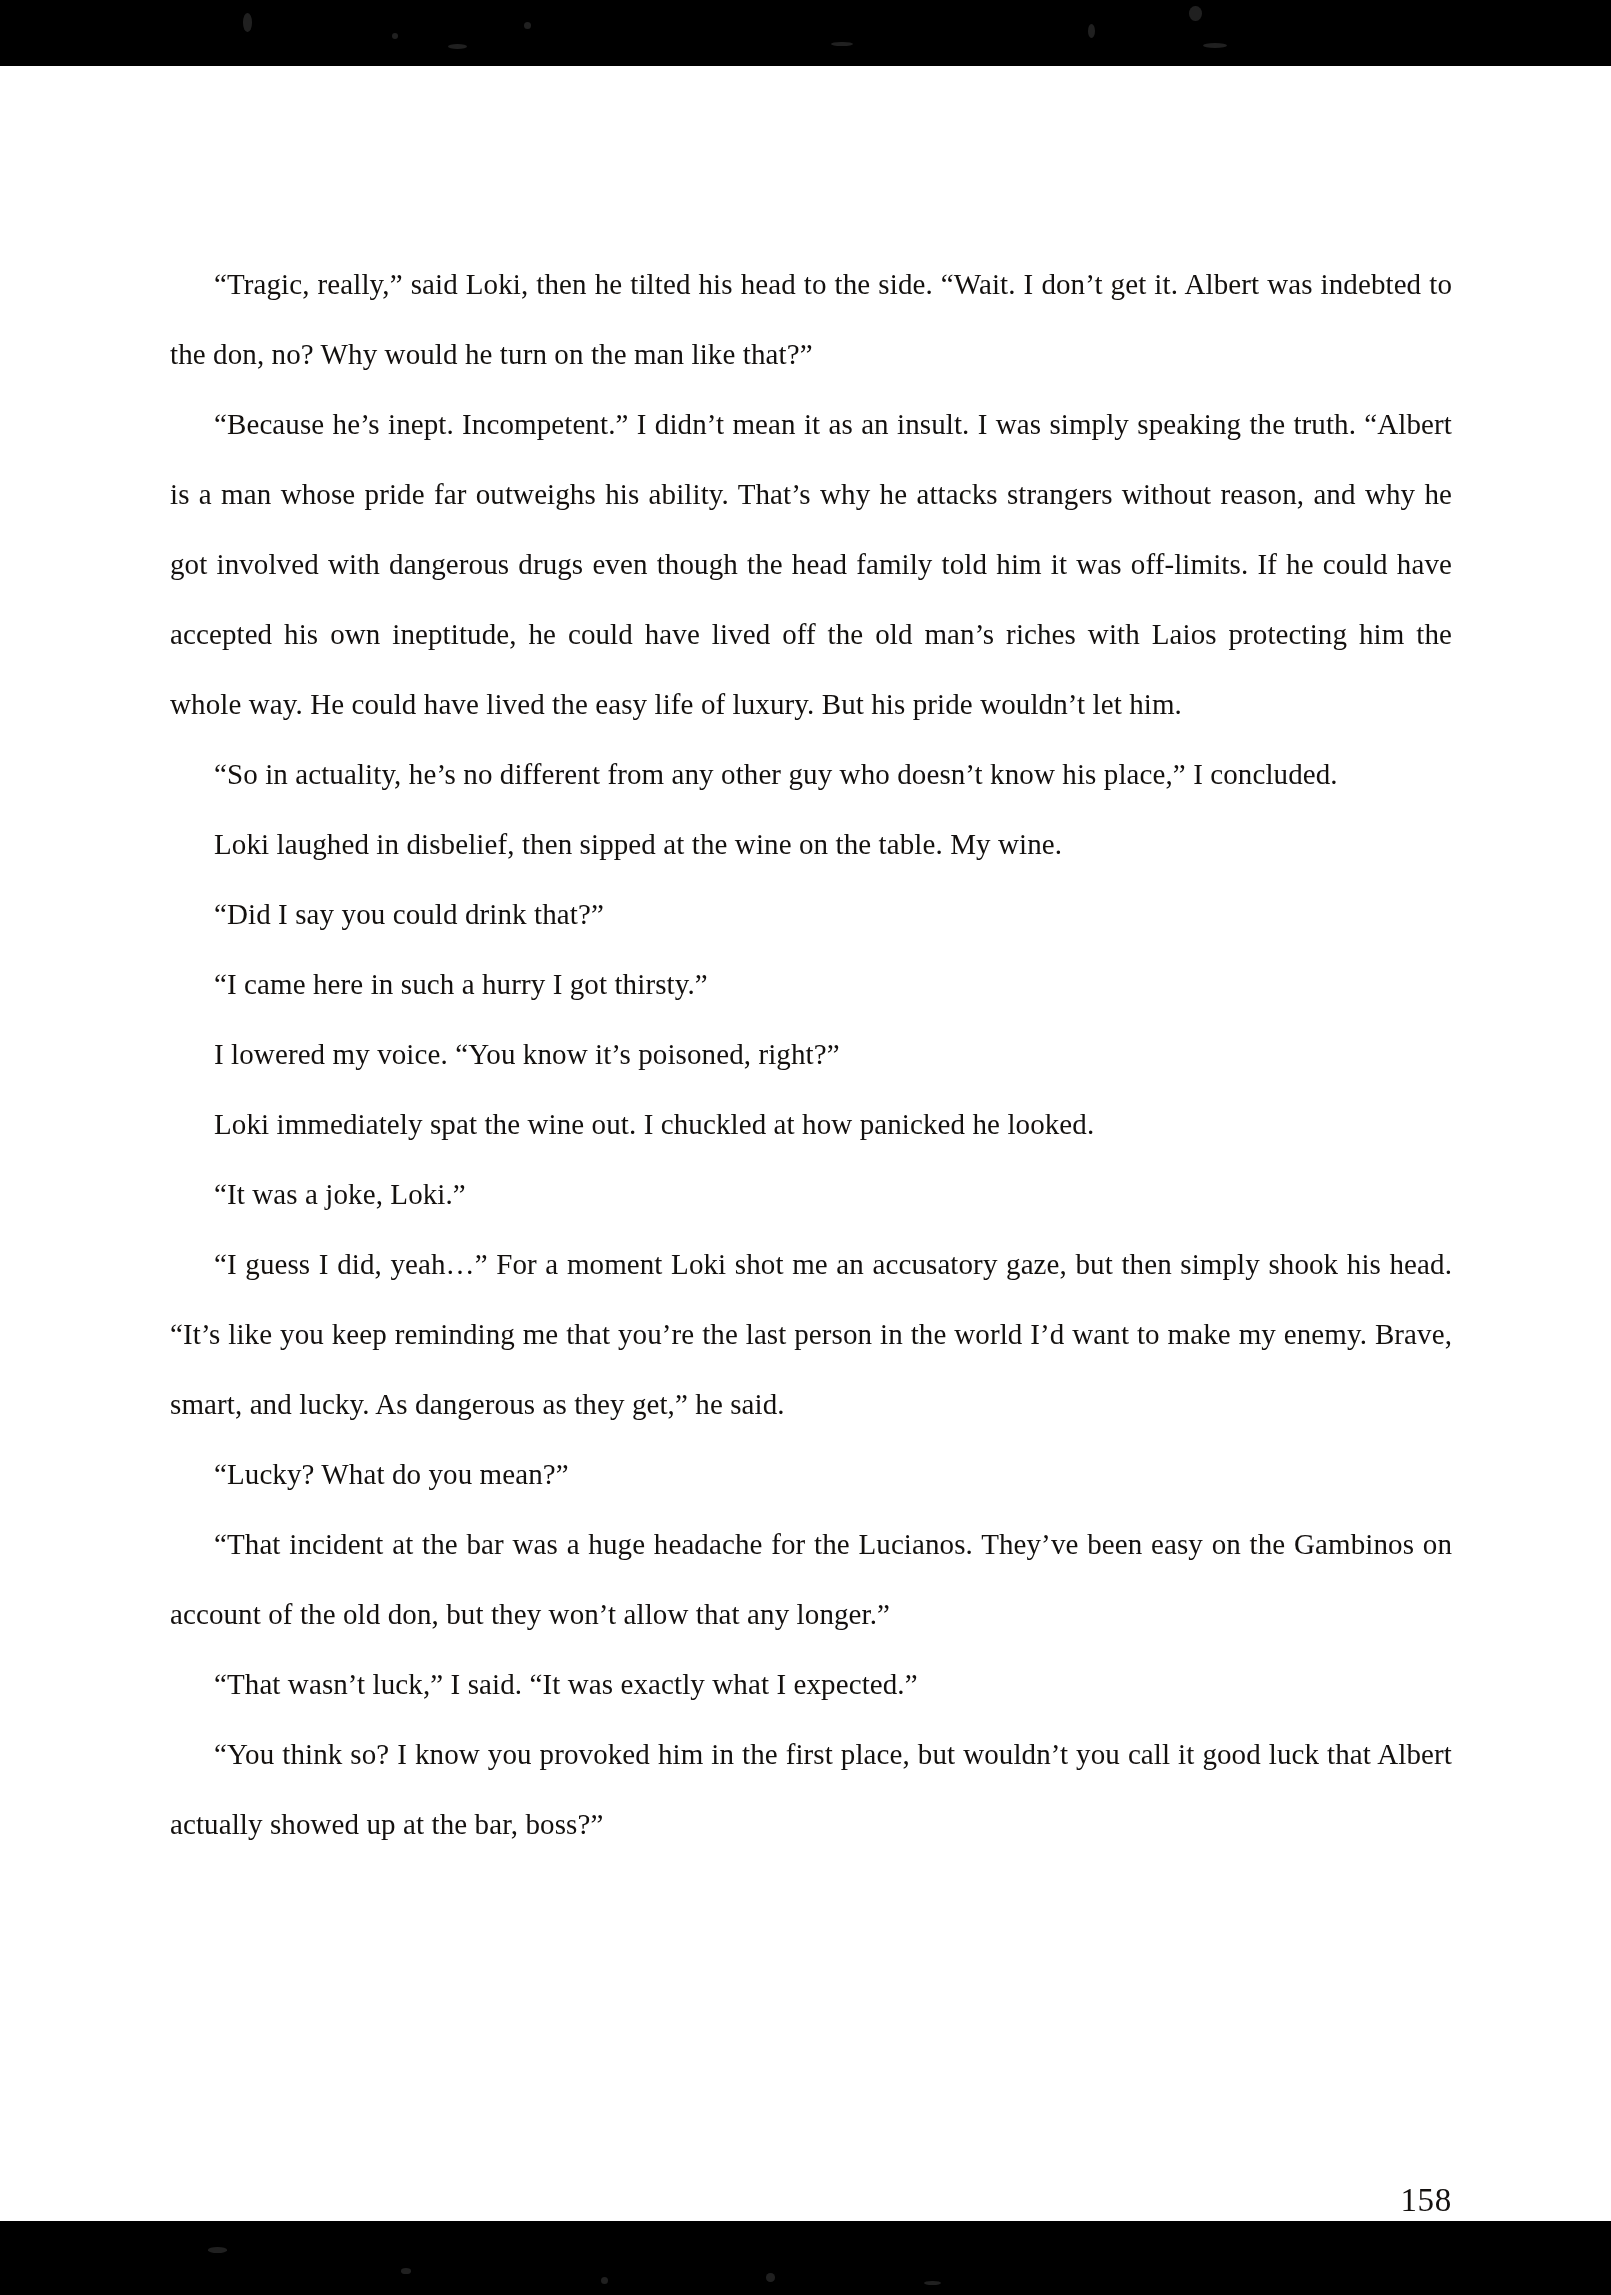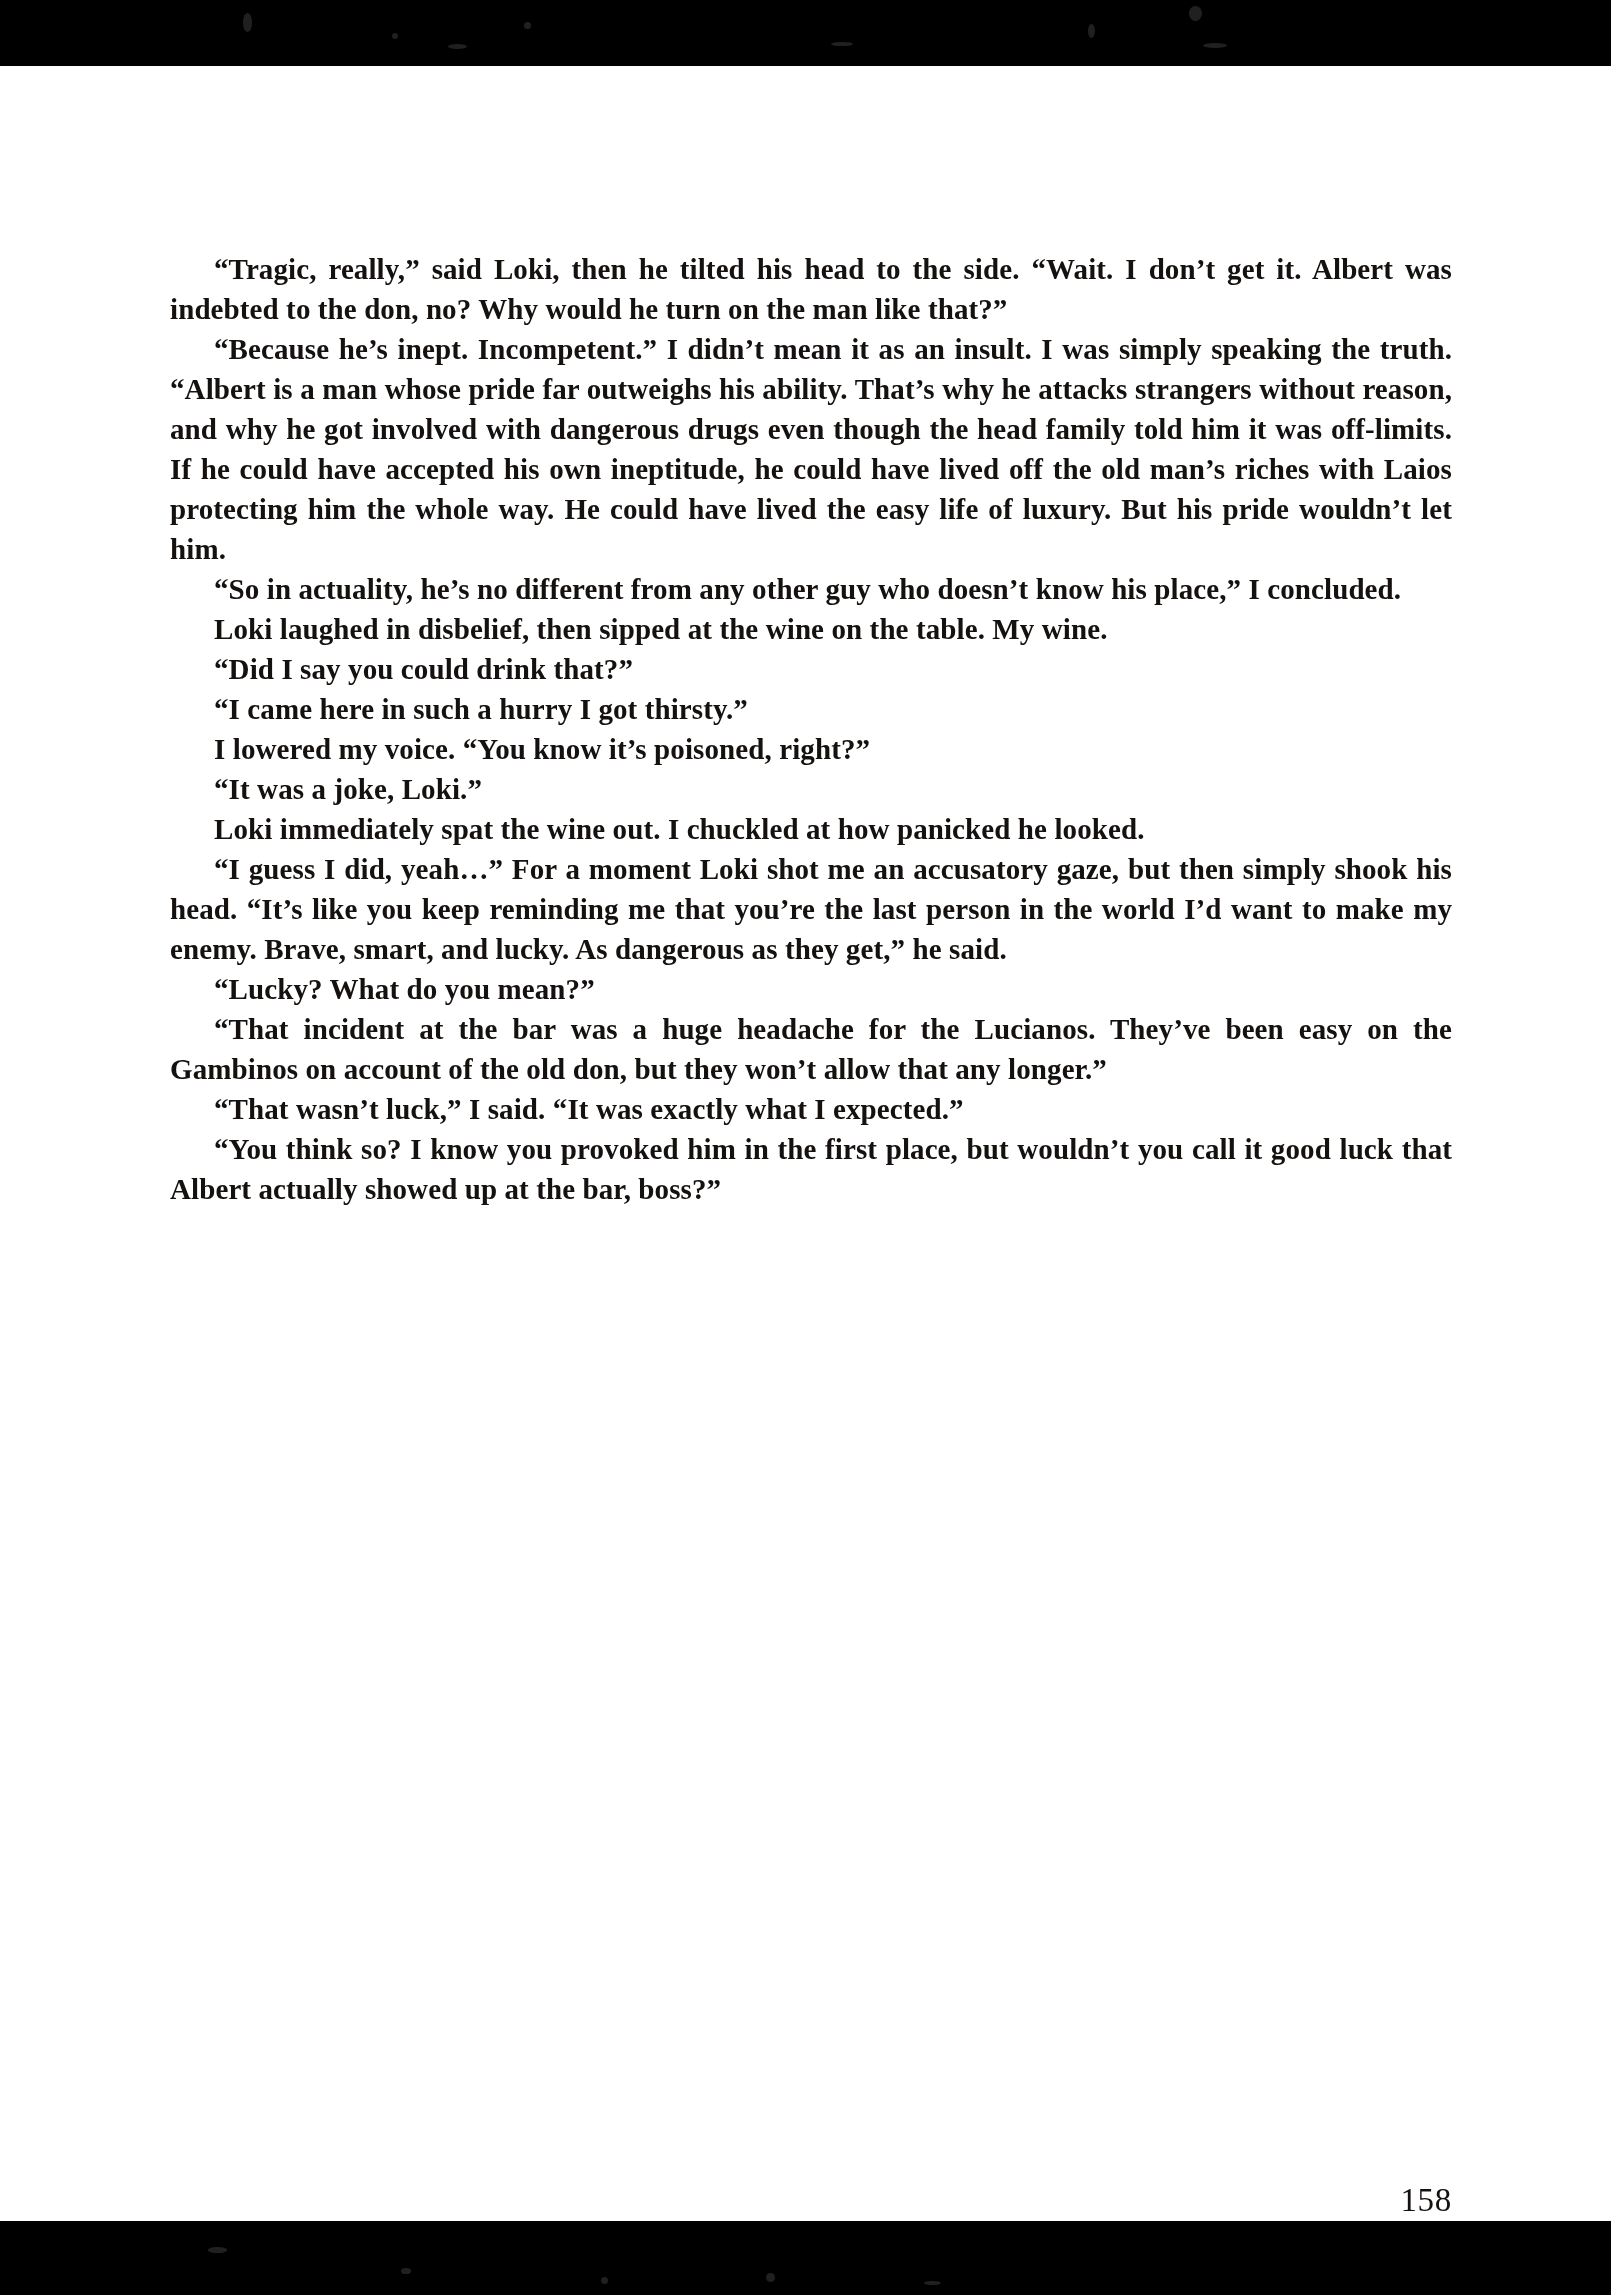--- a/index.html
+++ b/index.html
@@ -52,27 +52,26 @@
   }
   .text-column {
     position: absolute;
     left: 170px;
     top: 183px;
     width: 1282px;
   }
   p.para {
     margin: 0;
     font-size: 29px;
-    line-height: 40px;
+    line-height: 70px;
     color: #14110f;
     text-align: justify;
     text-justify: inter-word;
     text-indent: 0;
     letter-spacing: 0.1px;
-    font-weight: bold;
   }
   p.para.indent {
     text-indent: 44px;
   }
   .folio {
     position: absolute;
     right: 159px;
     top: 2116px;
     font-size: 33px;
     color: #14110f;
@@ -98,22 +97,22 @@
   <div class="page-sheet">
 
     <div class="text-column">
       <p class="para indent">“Tragic, really,” said Loki, then he tilted his head to the side. “Wait. I don’t get it. Albert was indebted to the don, no? Why would he turn on the man like that?”</p>
       <p class="para indent">“Because he’s inept. Incompetent.” I didn’t mean it as an insult. I was simply speaking the truth. “Albert is a man whose pride far outweighs his ability. That’s why he attacks strangers without reason, and why he got involved with dangerous drugs even though the head family told him it was off-limits. If he could have accepted his own ineptitude, he could have lived off the old man’s riches with Laios protecting him the whole way. He could have lived the easy life of luxury. But his pride wouldn’t let him.</p>
       <p class="para indent">“So in actuality, he’s no different from any other guy who doesn’t know his place,” I concluded.</p>
       <p class="para indent">Loki laughed in disbelief, then sipped at the wine on the table. My wine.</p>
       <p class="para indent">“Did I say you could drink that?”</p>
       <p class="para indent">“I came here in such a hurry I got thirsty.”</p>
       <p class="para indent">I lowered my voice. “You know it’s poisoned, right?”</p>
+      <p class="para indent">Loki immediately spat the wine out. I chuckled at how panicked he looked.</p>
       <p class="para indent">“It was a joke, Loki.”</p>
-      <p class="para indent">Loki immediately spat the wine out. I chuckled at how panicked he looked.</p>
       <p class="para indent">“I guess I did, yeah…” For a moment Loki shot me an accusatory gaze, but then simply shook his head. “It’s like you keep reminding me that you’re the last person in the world I’d want to make my enemy. Brave, smart, and lucky. As dangerous as they get,” he said.</p>
       <p class="para indent">“Lucky? What do you mean?”</p>
       <p class="para indent">“That incident at the bar was a huge headache for the Lucianos. They’ve been easy on the Gambinos on account of the old don, but they won’t allow that any longer.”</p>
       <p class="para indent">“That wasn’t luck,” I said. “It was exactly what I expected.”</p>
       <p class="para indent">“You think so? I know you provoked him in the first place, but wouldn’t you call it good luck that Albert actually showed up at the bar, boss?”</p>
     </div>
 
     <div class="folio">158</div>
 
   </div>

